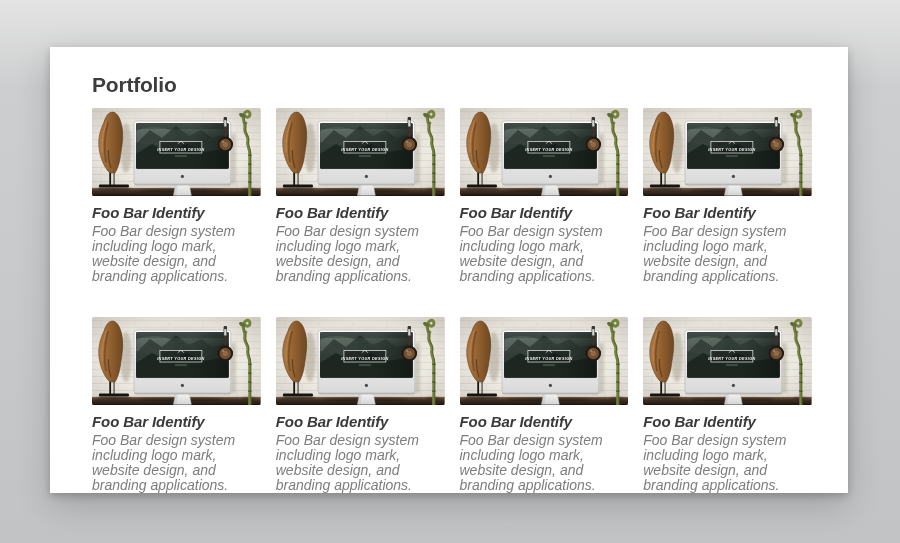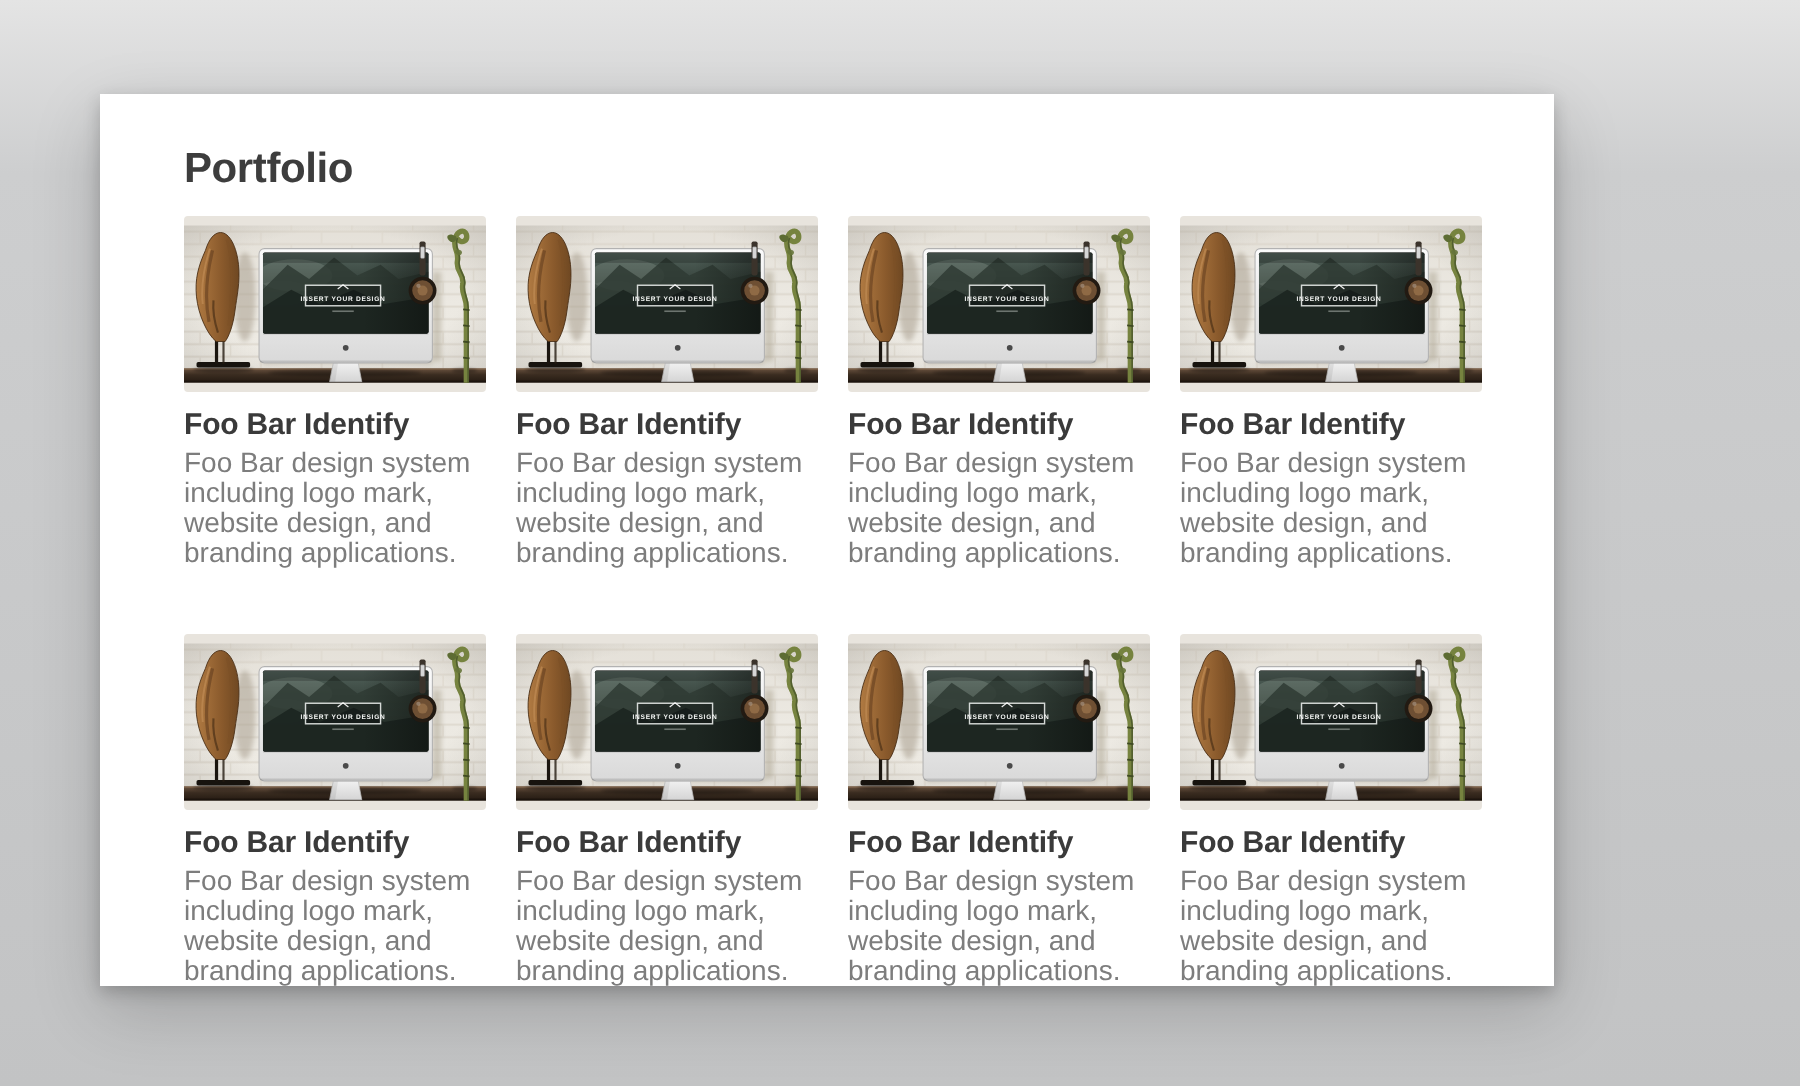--- a/index.html
+++ b/index.html
@@ -2,34 +2,35 @@
 <html><head>
 <meta charset="utf-8">
 <style>
   html,body{margin:0;padding:0;}
   body{
     width:900px;height:543px;position:relative;overflow:hidden;
     background:linear-gradient(180deg,#e4e4e4 0%,#cdcecf 16%,#c6c7c8 70%,#c2c3c4 100%);
     font-family:"Liberation Sans",sans-serif;
   }
   .card{
-    position:absolute;left:50px;top:47px;width:727px;height:446px;
+    position:absolute;left:50px;top:47px;width:798px;height:446px;
     background:#ffffff;
     box-shadow:0 3px 8px rgba(0,0,0,.20),0 12px 32px rgba(0,0,0,.18);
     box-sizing:border-box;
     padding:26px 36px 0 42px;
   }
   h1.page-title{
     margin:0 0 11px 0;
     font-size:21px;font-weight:700;color:#3d3d3d;letter-spacing:-.2px;
   }
   .grid{
     display:grid;
     grid-template-columns:repeat(4,1fr);
     column-gap:15px;
+    font-style:italic;
   }
   .item{margin-bottom:33px;}
   .thumb{
     width:100%;height:88px;border-radius:2px;overflow:hidden;
     background:#e8e4dd;cursor:pointer;
   }
   .thumb svg{display:block;width:100%;height:88px;}
   h3.item-title{
     margin:8px 0 3px 0;
     font-size:15px;font-weight:700;color:#3a3a3a;letter-spacing:-.1px;

